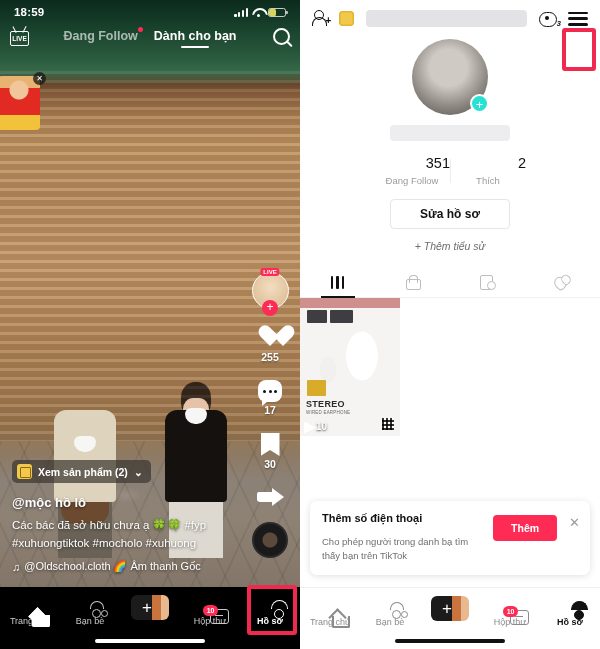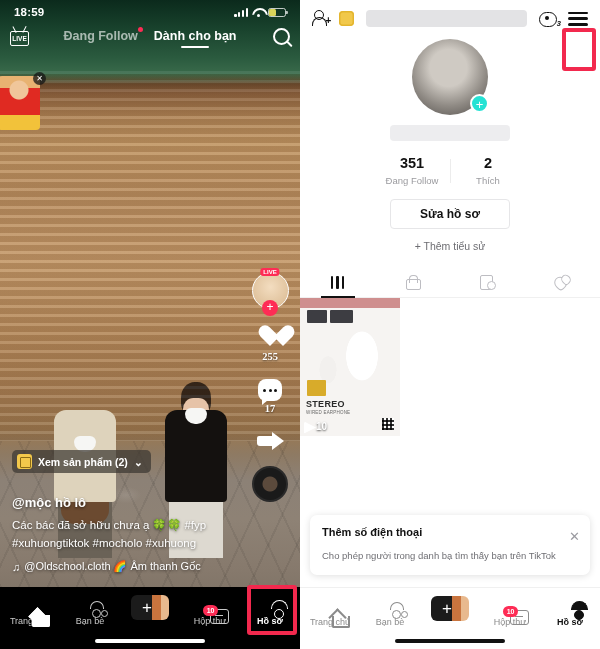--- a/index.html
+++ b/index.html
@@ -108,21 +108,21 @@
     background:rgba(20,20,20,.75); color:#fff; font-size:8px; line-height:13px; text-align:center;}
 
   .rail{ position:absolute; right:8px; top:272px; width:44px; z-index:8; color:#fff; text-align:center;}
   .rail-avatar{ width:37px;height:37px;border-radius:50%;margin:0 auto; position:relative;
     background: radial-gradient(circle at 50% 40%, #f3ddc0, #d8b78e); border:1.5px solid #fff;}
   .rail-live{ position:absolute; top:-5px; left:50%; transform:translateX(-50%);
     background:#fe2c55;color:#fff;font-size:6px;font-weight:700;border-radius:3px;padding:1px 3px;}
   .rail-plus{ position:absolute; left:50%; bottom:-8px; transform:translateX(-50%);
     width:16px;height:16px;border-radius:50%;background:#fe2c55;color:#fff;
     font-size:12px;line-height:15px;font-weight:400;}
-  .rail-item{ margin-top:17px;font-family:Liberation Serif, serif; }
+  .rail-item{ margin-top:17px; }
   .rail-item .cnt{ font-size:10.5px; font-weight:700; margin-top:2px; text-shadow:0 1px 2px rgba(0,0,0,.5);}
   .heart-s{ width:25px;height:23px;position:relative;margin:0 auto;}
   .heart-s::before,.heart-s::after{content:"";position:absolute;top:0;width:13px;height:20px;
     background:#fff;border-radius:13px 13px 0 0;}
   .heart-s::before{left:12px;transform:rotate(-45deg);transform-origin:0 100%;}
   .heart-s::after{left:12px;transform:rotate(45deg);transform-origin:100% 100%;}
   .bubble-s{ width:24px;height:22px;background:#fff;border-radius:8px;position:relative;margin:0 auto;
     display:flex;align-items:center;justify-content:center;gap:2.5px;}
   .bubble-s::after{content:"";position:absolute;left:4px;bottom:-4px;border-left:6px solid #fff;
     border-bottom:5px solid transparent;}
@@ -134,21 +134,21 @@
   .share-s::after{content:"";position:absolute;right:0;top:1px;width:0;height:0;
     border-left:12px solid #fff;border-top:9px solid transparent;border-bottom:9px solid transparent;}
   .disc{ width:36px;height:36px;border-radius:50%;margin:14px auto 0;
     background:radial-gradient(circle,#5b4a3c 0 7px,#1a1a1a 8px 100%); border:2px solid #2a2a2a;}
 
   .caption{ position:absolute; left:12px; bottom:76px; width:200px; z-index:8; color:#fff;}
   .prod-chip{ display:inline-flex; align-items:center; gap:6px;
     background:rgba(60,55,50,.72); border-radius:5px; padding:4px 8px 4px 5px; font-size:10.5px; font-weight:600;}
   .prod-ico{ width:15px;height:15px;border-radius:3px;background:#f3c84b; position:relative;}
   .prod-ico::after{content:"";position:absolute;left:3px;top:3px;width:9px;height:9px;border:1.6px solid #8a6a14;border-radius:1px;}
-  .cap-user{ font-size:13px; font-weight:700; margin-top:22px; text-shadow:0 1px 3px rgba(0,0,0,.6);}
+  .cap-user{ font-size:13px; font-weight:700; margin-top:12px; text-shadow:0 1px 3px rgba(0,0,0,.6);}
   .cap-text{ font-size:11.5px; line-height:1.55; margin-top:7px; text-shadow:0 1px 3px rgba(0,0,0,.6);}
   .cap-music{ font-size:11px; margin-top:7px; display:flex; align-items:center; gap:4px;
     text-shadow:0 1px 3px rgba(0,0,0,.6);}
 
   .navbar{ position:absolute; left:0; right:0; bottom:0; height:62px; z-index:10;
     display:flex; align-items:flex-start; padding-top:8px;}
   .navbar.dark{ background:#000; }
   .navbar.light{ background:#fff; border-top:1px solid #f0f0f0;}
   .nav-item{ flex:1; text-align:center; position:relative; }
   .nav-lbl{ font-size:9px; margin-top:3px; display:block; }
@@ -228,28 +228,28 @@
     background: radial-gradient(circle at 48% 38%, #cfcac3 0 30%, #8f8a84 62%, #4b4744 100%);
     overflow:hidden;}
   .avatar-plus{ position:absolute; right:-1px; bottom:2px; width:19px;height:19px;border-radius:50%;
     background:#25e2d4; color:#fff; font-size:13px; line-height:18px; text-align:center;
     border:2px solid #fff;}
   .uname-blur2{ width:120px;height:16px;border-radius:4px;background:#ededef;margin:10px auto 0;}
 
   .stats{ display:flex; justify-content:center; gap:0; margin-top:14px; }
   .stat{ width:76px; text-align:center; position:relative; }
   .stat + .stat::before{ content:""; position:absolute; left:0; top:4px; width:1px; height:24px; background:#ececec;}
-  .stat-num{ font-size:14.5px; font-weight:700; }
+  .stat-num{ font-size:14.5px; font-weight:400;text-align:right; }
   .stat-lbl{ font-size:9.5px; color:#9b9b9f; margin-top:4px;}
 
   .btn-row{ display:flex; justify-content:center; margin-top:13px;}
   .btn-edit{ width:120px; height:30px; border:1px solid #e6e6e8; border-radius:4px;
     background:#fff; font-size:12px; font-weight:700; color:#111;
     display:flex; align-items:center; justify-content:center;}
-  .bio-add{ text-align:center; font-size:10.5px; color:#6d6d72; margin-top:11px;}
+  .bio-add{ text-align:center; font-size:10.5px; color:#6d6d72; margin-top:11px;font-style:italic;}
 
   .prof-tabs{ display:flex; margin-top:15px; border-bottom:1px solid #f0f0f0;}
   .ptab{ flex:1; display:flex; align-items:center; justify-content:center;
     height:30px; position:relative;}
   .ptab.active::after{ content:""; position:absolute; bottom:-1px; left:50%;
     transform:translateX(-50%); width:34px; height:2px; background:#111;}
   .ico-grid{ display:flex; gap:3px; align-items:flex-end;}
   .ico-grid i{ width:2.6px;height:13px;background:#111;border-radius:1px;}
   .ico-lock{ width:13px;height:15px;position:relative;}
   .ico-lock::before{content:"";position:absolute;left:0;bottom:0;width:13px;height:9px;
@@ -382,20 +382,24 @@
       </div>
       <div class="rail-item">
         <div class="bubble-s">
             <i></i>
             <i></i>
             <i></i>
           </div>
         <div class="cnt">17</div>
       </div>
       <div class="rail-item">
+        <div class="book-s"></div>
+        <div class="cnt">30</div>
+      </div>
+      <div class="rail-item">
         <div class="share-s"></div>
       </div>
       <div class="disc"></div>
     </div>
 
     <div class="caption">
       <div class="prod-chip">
         <span class="prod-ico"></span>
         <span>Xem sản phẩm (2)</span>
         <span>⌄</span>
@@ -512,20 +516,21 @@
           <span>10</span>
         </span>
       </div>
     </div>
 
     <div class="phone-banner">
       <div class="pb-text">
         <div class="pb-title">Thêm số điện thoại</div>
         <div class="pb-sub">Cho phép người trong danh bạ tìm thấy bạn trên TikTok</div>
       </div>
+      <button class="pb-btn">Thêm</button>
       <span class="pb-x">✕</span>
     </div>
 
     <div class="navbar light">
       <div class="nav-item">
         <span class="nav-ico-wrap"><span class="ico-home" style="color:#8b8b8b"></span></span>
         <span class="nav-lbl">Trang chủ</span>
       </div>
       <div class="nav-item">
         <span class="nav-ico-wrap"><span class="ico-friends" style="color:#8b8b8b"><i></i></span></span>

